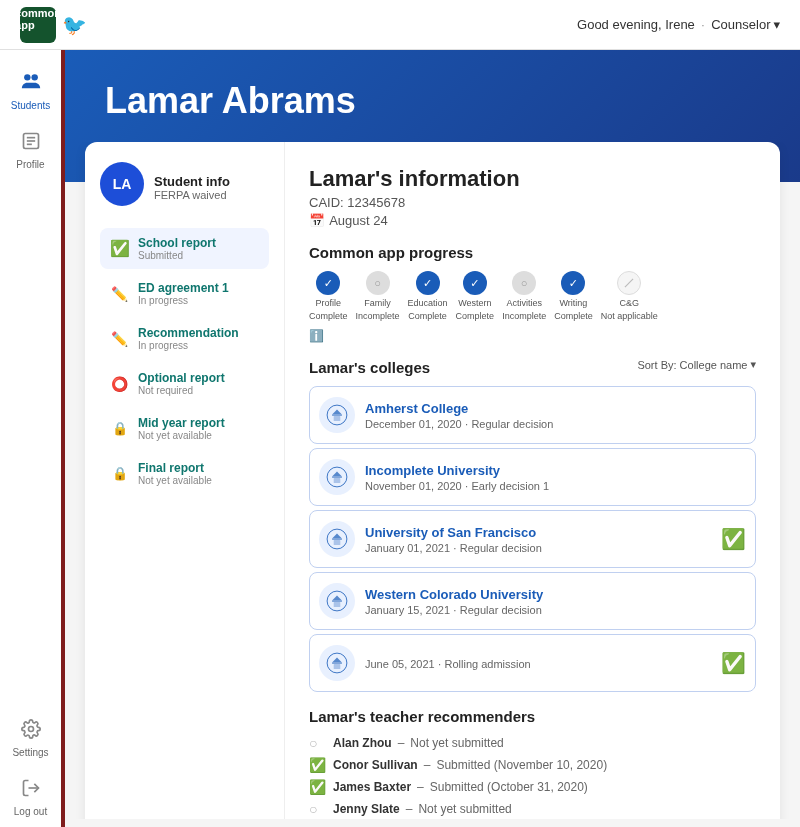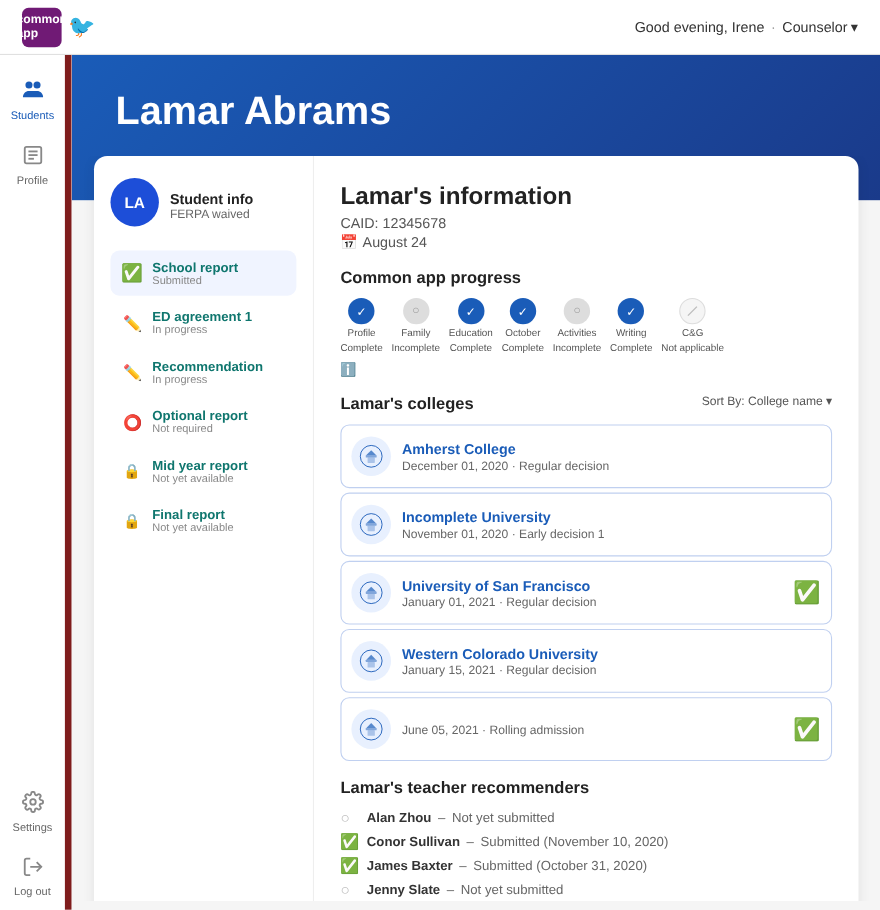--- a/index.html
+++ b/index.html
@@ -6,30 +6,30 @@
     body { font-family: -apple-system, BlinkMacSystemFont, 'Segoe UI', Arial, sans-serif; background: #f5f5f5; width: 800px; height: 827px; overflow: hidden; }
 
     
     .top-nav {
       position: fixed; top: 0; left: 0; right: 0; height: 50px;
       background: #fff; border-bottom: 1px solid #e0e0e0;
       display: flex; align-items: center; justify-content: space-between;
       padding: 0 20px; z-index: 100;
     }
     .logo { display: flex; align-items: center; gap: 6px; }
-    .logo-box { width: 36px; height: 36px; background: #701a75; border-radius: 6px; display: flex; align-items: center; justify-content: center; }
+    .logo-box { width: 36px; height: 36px; background: #14532d; border-radius: 6px; display: flex; align-items: flex-start; justify-content: center; }
     .logo-text { font-size: 11px; color: #fff; font-weight: 700; line-height: 1.1; }
     .nav-right { font-size: 13px; color: #333; display: flex; align-items: center; gap: 6px; }
     .nav-right .dot { color: #999; }
     .nav-role { display: flex; align-items: center; gap: 3px; color: #333; }
 
     
     .sidebar {
       position: fixed; top: 50px; left: 0; bottom: 0; width: 65px;
-      background: #fff; border-right: 6px solid #7f1d1d;
+      background: #fff; border-right: 4px solid #7f1d1d;
       display: flex; flex-direction: column; align-items: center;
       padding-top: 10px; z-index: 99;
     }
     .sidebar-item {
       display: flex; flex-direction: column; align-items: center;
       padding: 10px 5px; cursor: pointer; width: 100%;
       font-size: 10px; color: #666; gap: 3px;
     }
     .sidebar-item.active { color: #1a5cb8; }
     .sidebar-item .icon { font-size: 18px; }
@@ -300,21 +300,21 @@
           </div>
 
           <div class="step">
             <div class="step-icon complete">✓</div>
             <div class="step-label">Education</div>
             <div class="step-status">Complete</div>
           </div>
 
           <div class="step">
             <div class="step-icon complete">✓</div>
-            <div class="step-label">October</div>
+            <div class="step-label">Western</div>
             <div class="step-status">Complete</div>
           </div>
 
           <div class="step">
             <div class="step-icon incomplete">○</div>
             <div class="step-label">Activities</div>
             <div class="step-status">Incomplete</div>
           </div>
 
           <div class="step">

